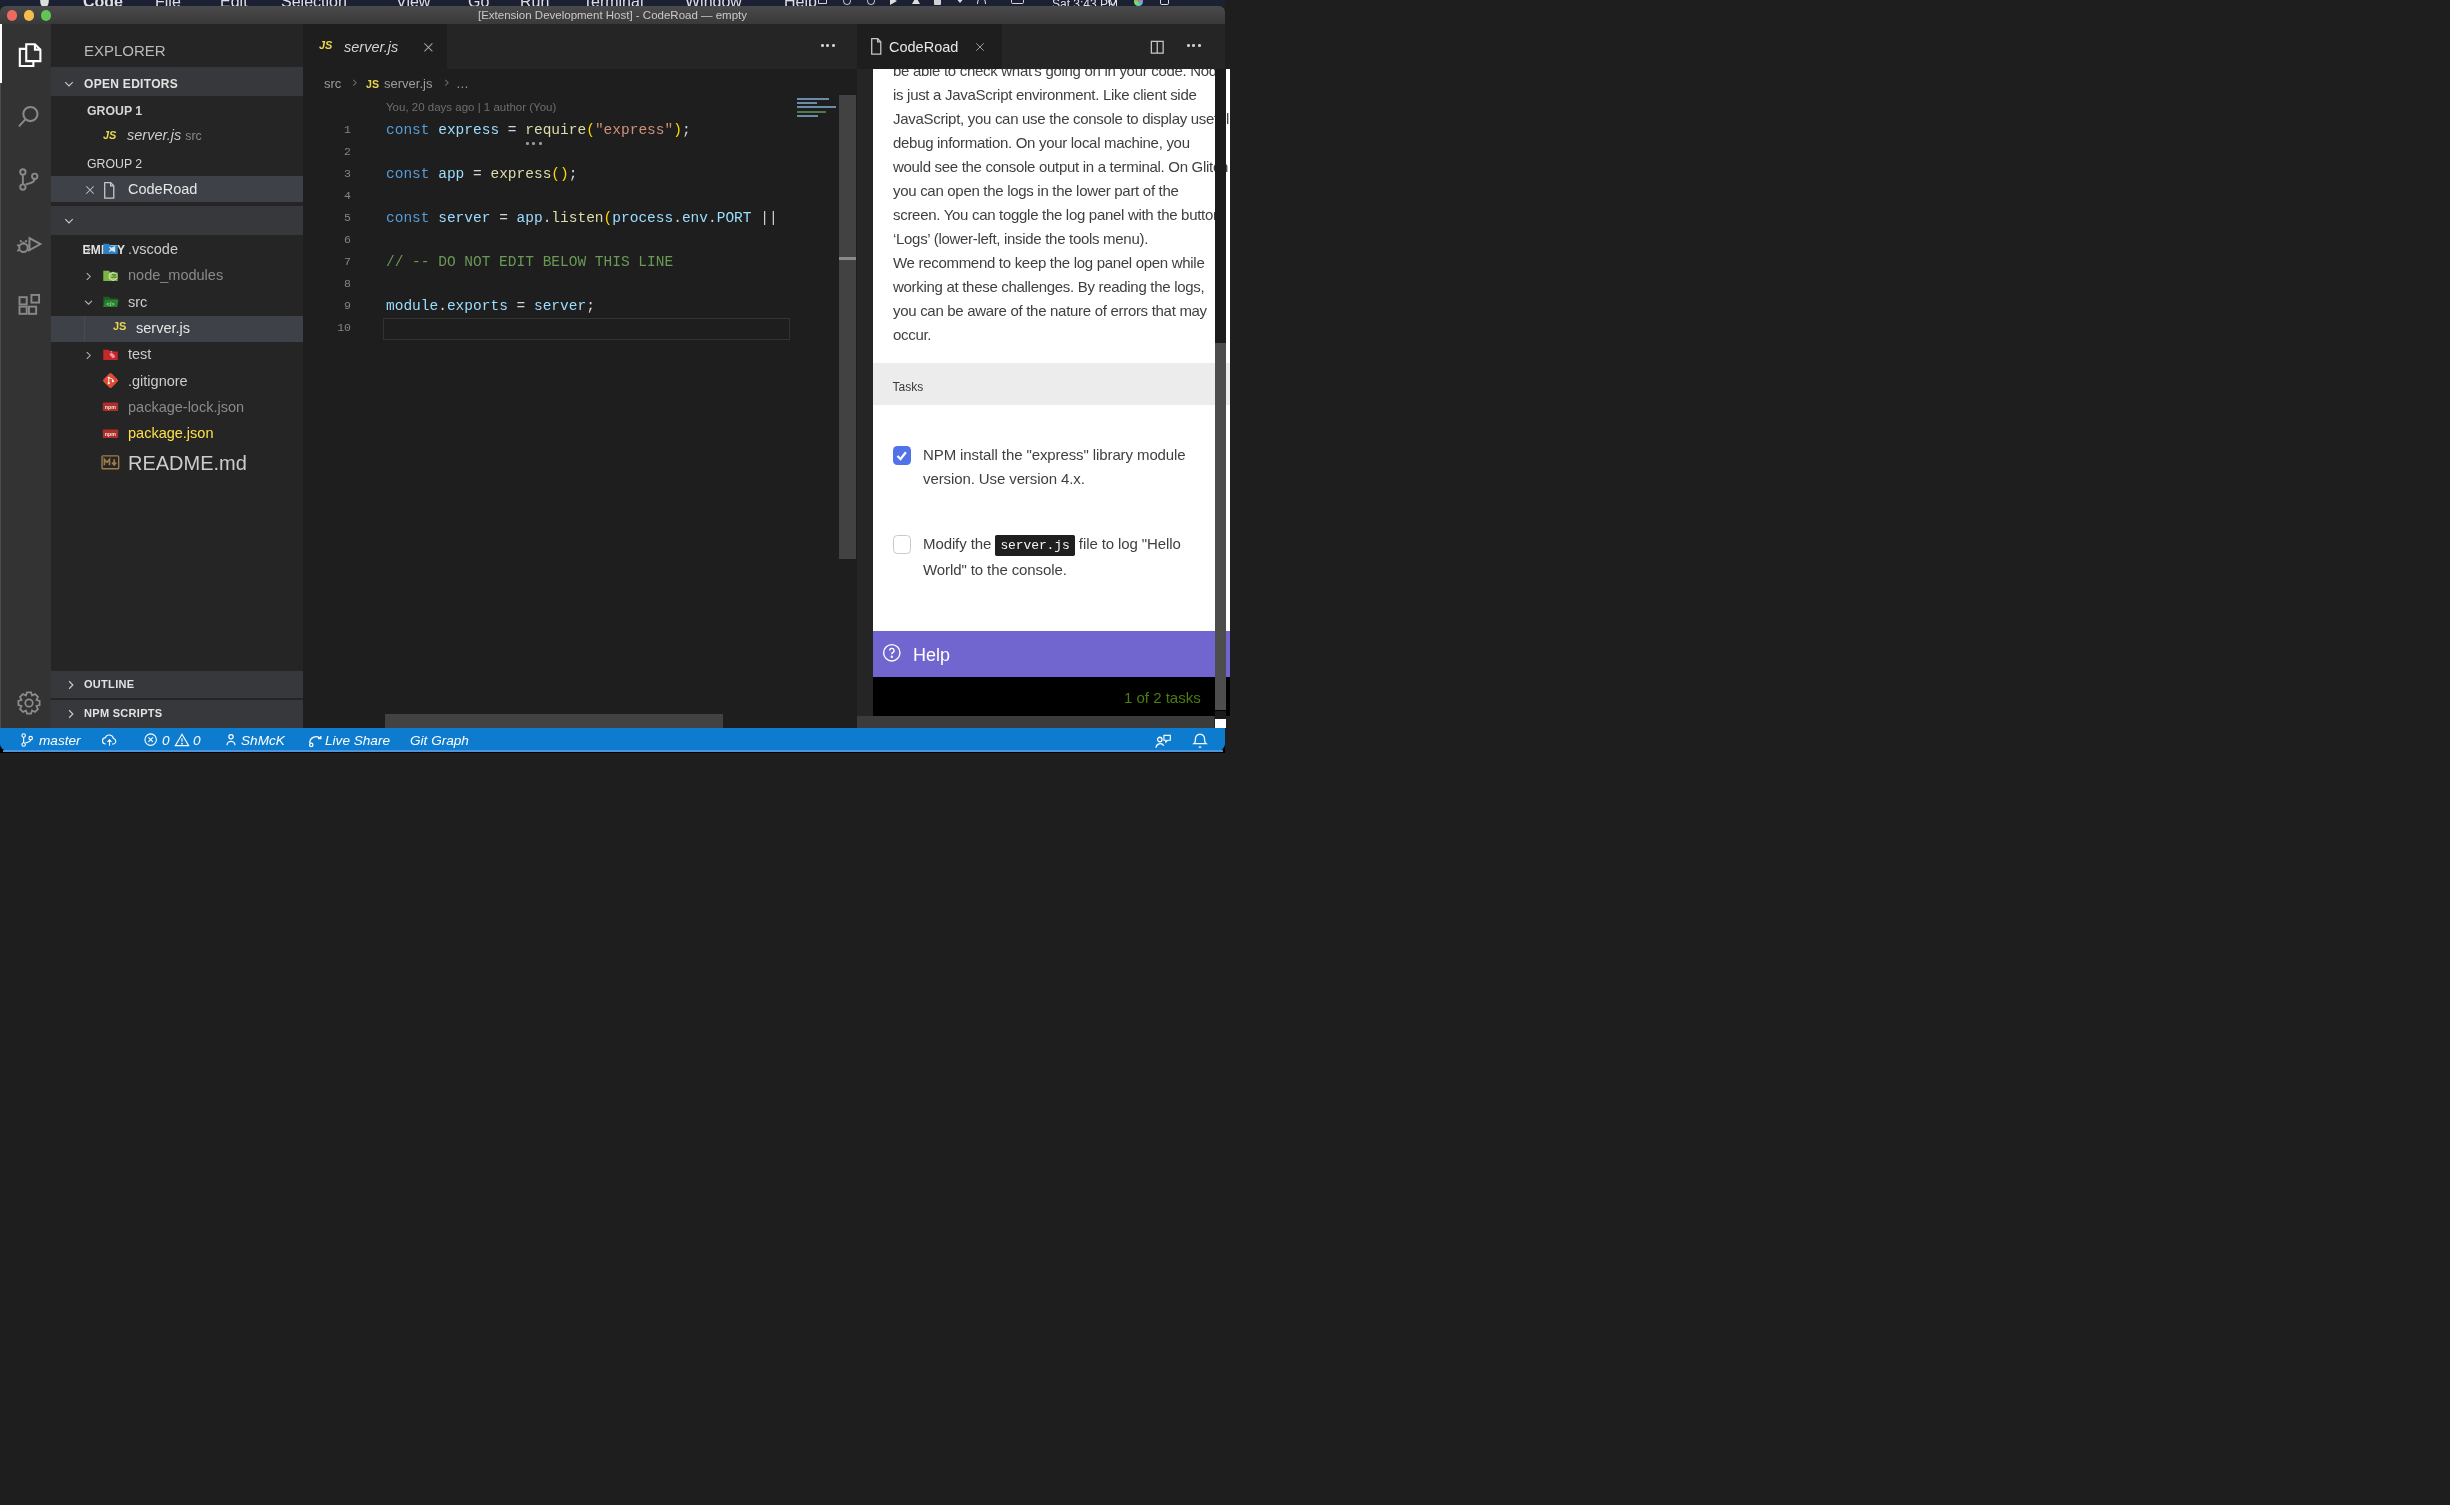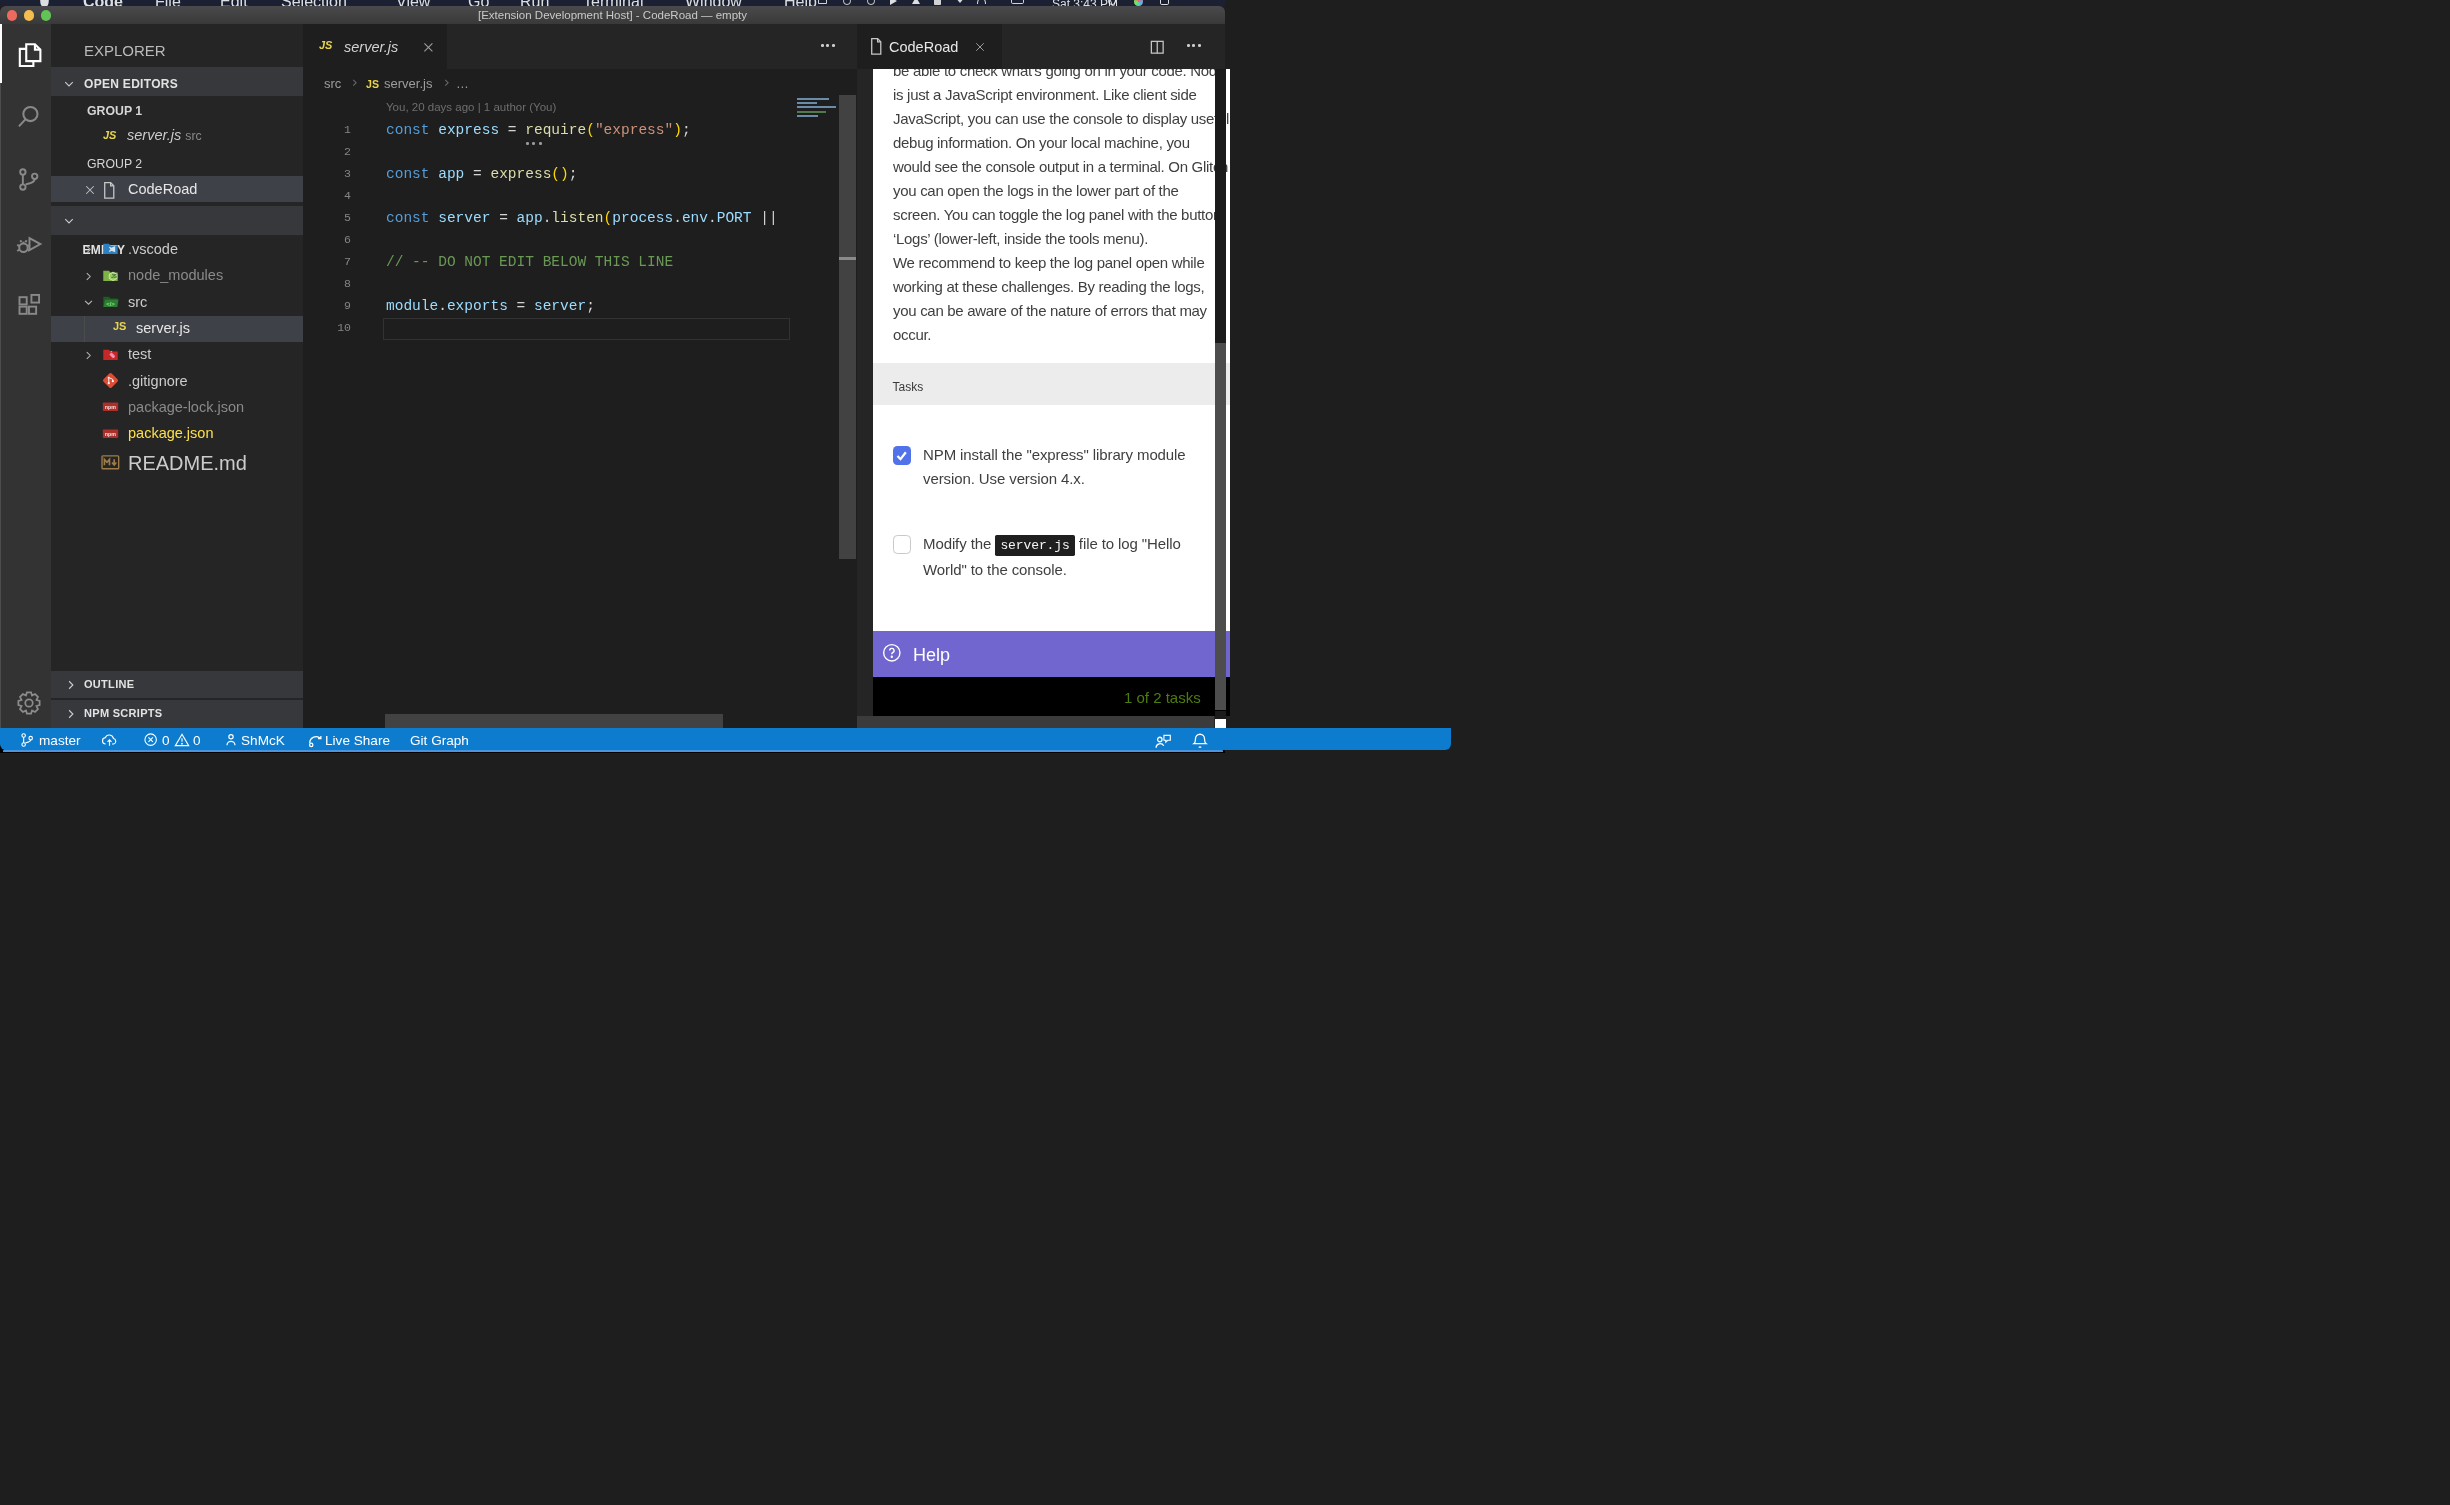--- a/index.html
+++ b/index.html
@@ -322,21 +322,21 @@
       <path d="M8 1.5 V14.5"></path>
     </svg>
 
     <div class="abs" style="left:884px;top:20.4px;width:2.7px;height:2.7px;border-radius:50%;background:#cfcfcf;"></div>
     <div class="abs" style="left:889px;top:20.4px;width:2.7px;height:2.7px;border-radius:50%;background:#cfcfcf;"></div>
     <div class="abs" style="left:895px;top:20.4px;width:2.7px;height:2.7px;border-radius:50%;background:#cfcfcf;"></div>
   </div>
 
   <div class="abs" style="left:0;top:742px;width:1225px;height:11px;background:#000000;"></div>
   <div class="abs" style="left:2.6px;top:749px;width:1220px;height:3.4px;background:#4e94dc;border-radius:2.6px 2.6px 0 0;"></div>
-  <div class="abs" id="statusbar" style="left:0;top:728px;width:1451px;height:22px;border-radius:0 0 6px 6px;background:#0d7ccf;color:#ffffff;">
+  <div class="abs" id="statusbar" style="left:0;top:728px;width:1225px;height:22px;border-radius:0 0 6px 6px;background:#0d7ccf;color:#ffffff;font-style:italic;">
     <svg class="abs" style="left:18.7px;top:4.3px;" width="16" height="16" viewBox="0 0 24 24" fill="none" stroke="#ffffff" stroke-width="1.7">
       <circle cx="7" cy="5.3" r="2.6"></circle>
       <circle cx="7" cy="18.7" r="2.6"></circle>
       <circle cx="17.5" cy="9.2" r="2.6"></circle>
       <path d="M7 7.9 V16.1"></path>
       <path d="M17.5 11.8 C17.5 15.4 12.5 15.6 9.8 16.2"></path>
     </svg>
     <div class="abs" style="left:39px;top:4.7px;font-size:13.6px;">master</div>
     <svg class="abs" style="left:101px;top:3.8px;" width="17" height="17" viewBox="0 0 24 24" fill="none" stroke="#ffffff" stroke-width="1.6">
       <path d="M6.5 17 a4.5 4.5 0 0 1 -0.4 -8.97 a6 6 0 0 1 11.5 1.2 a4 4 0 0 1 0.4 7.77 h-2.5"></path>

